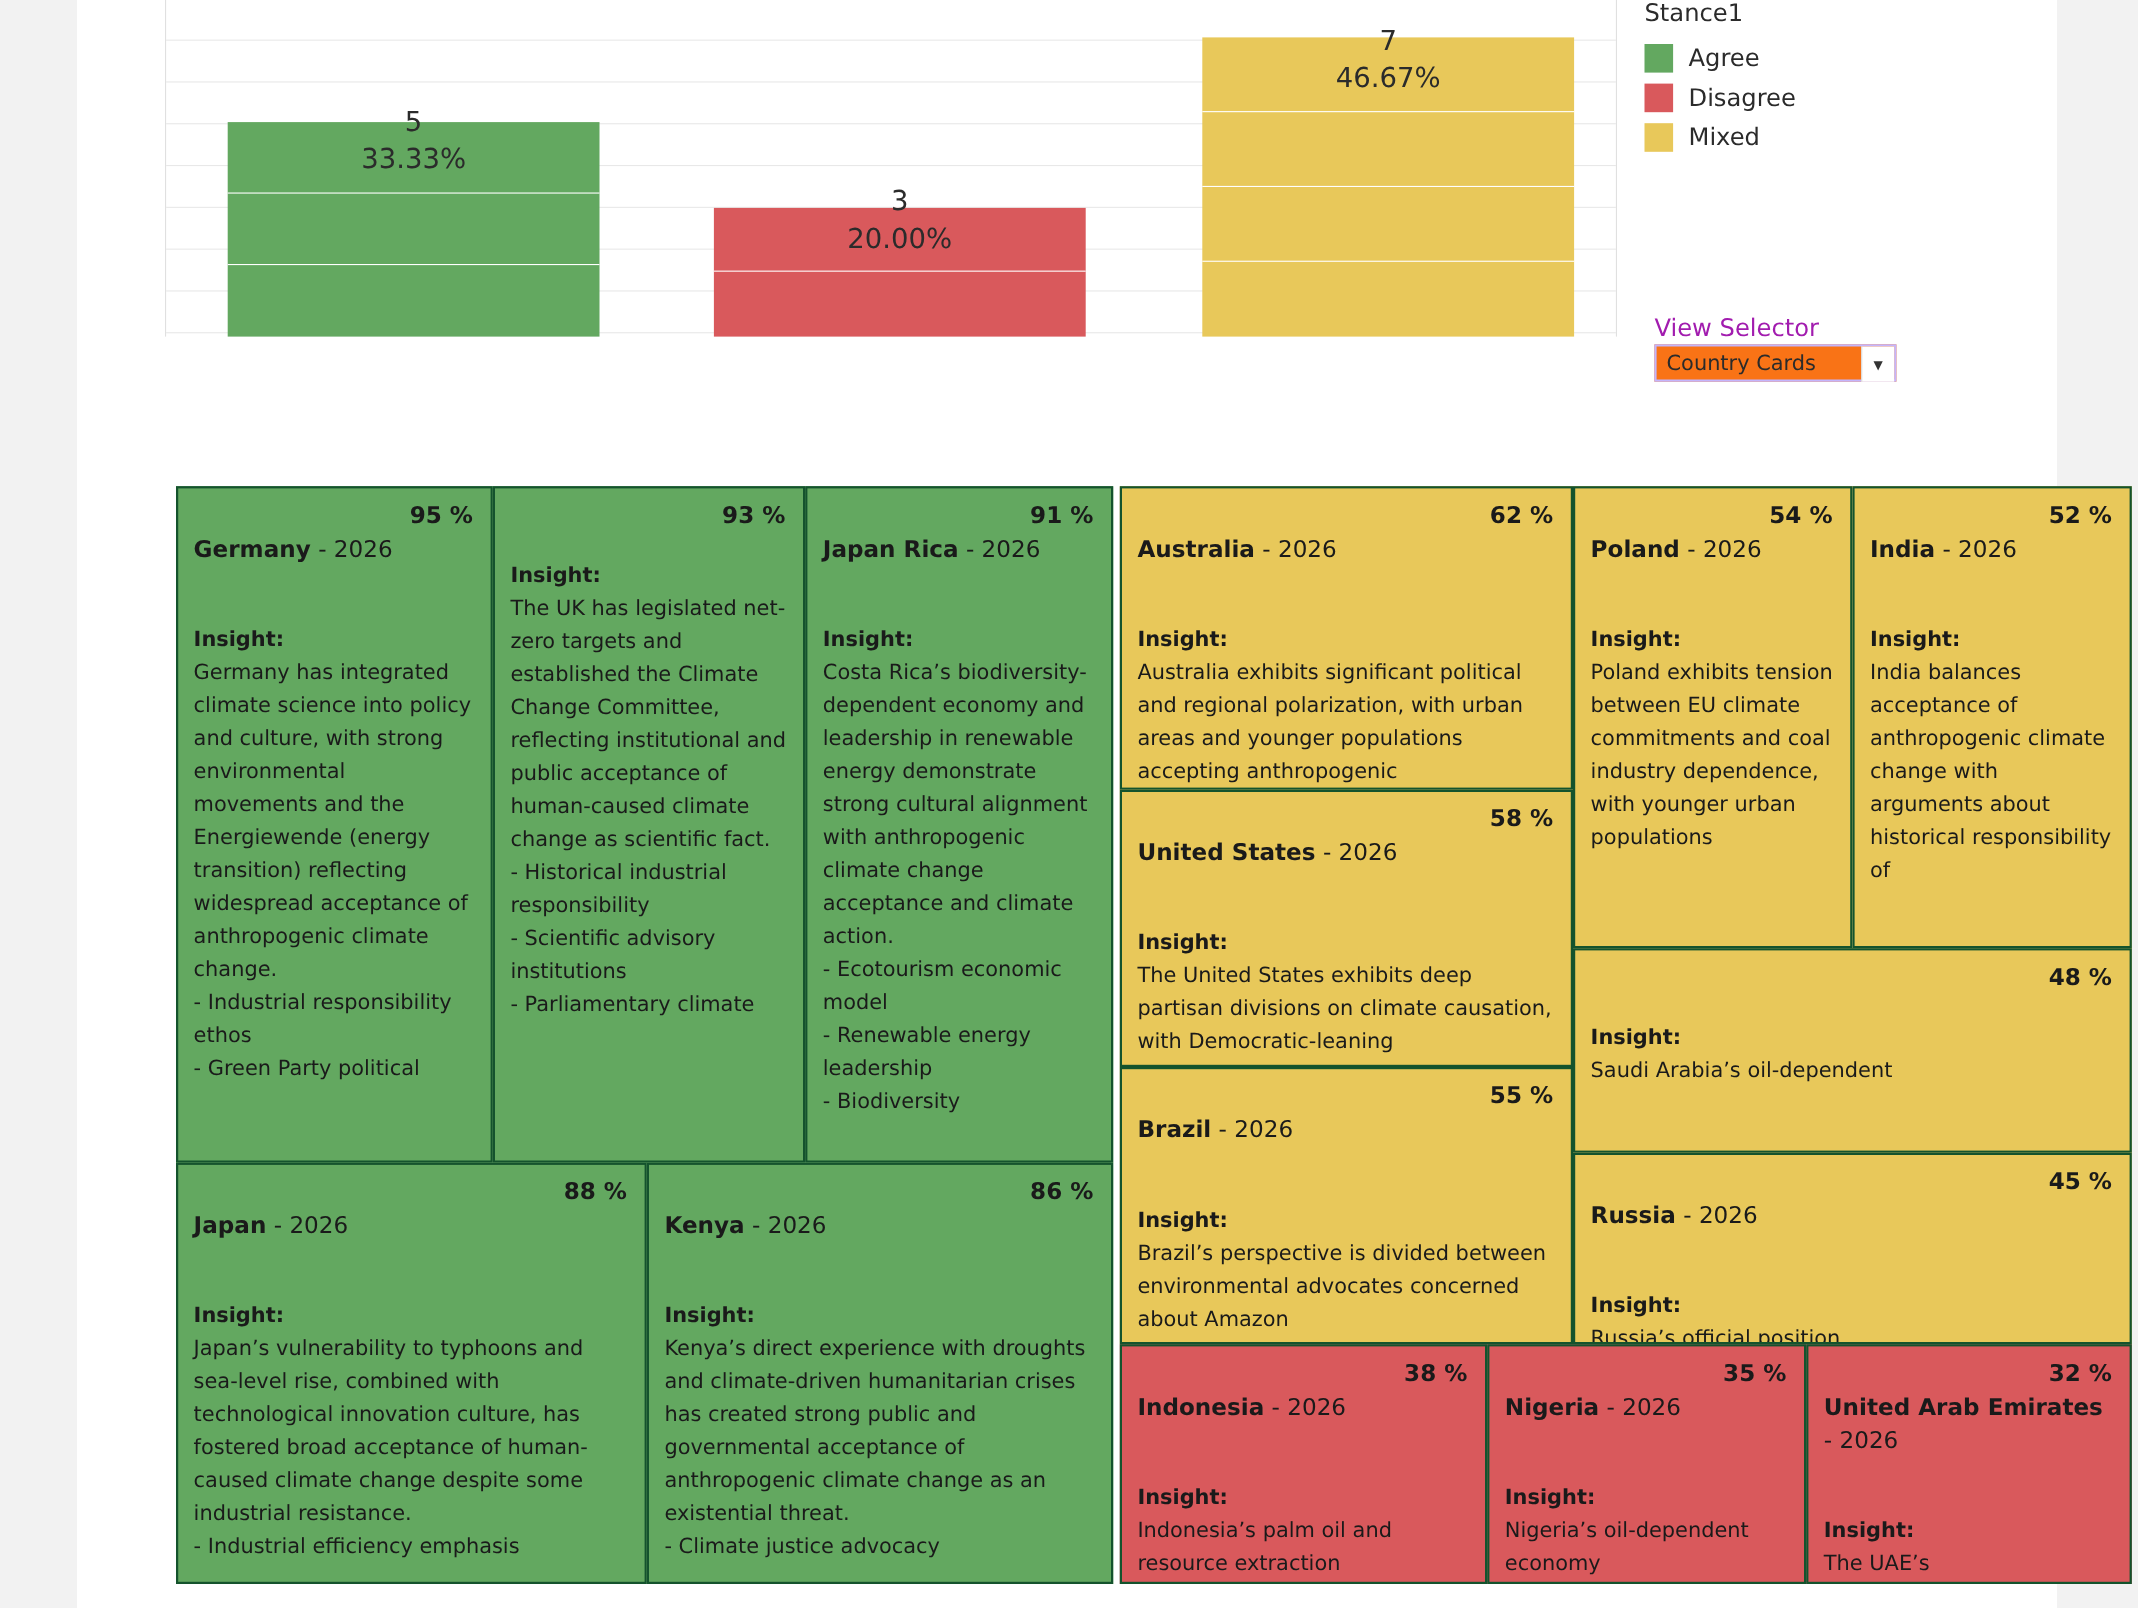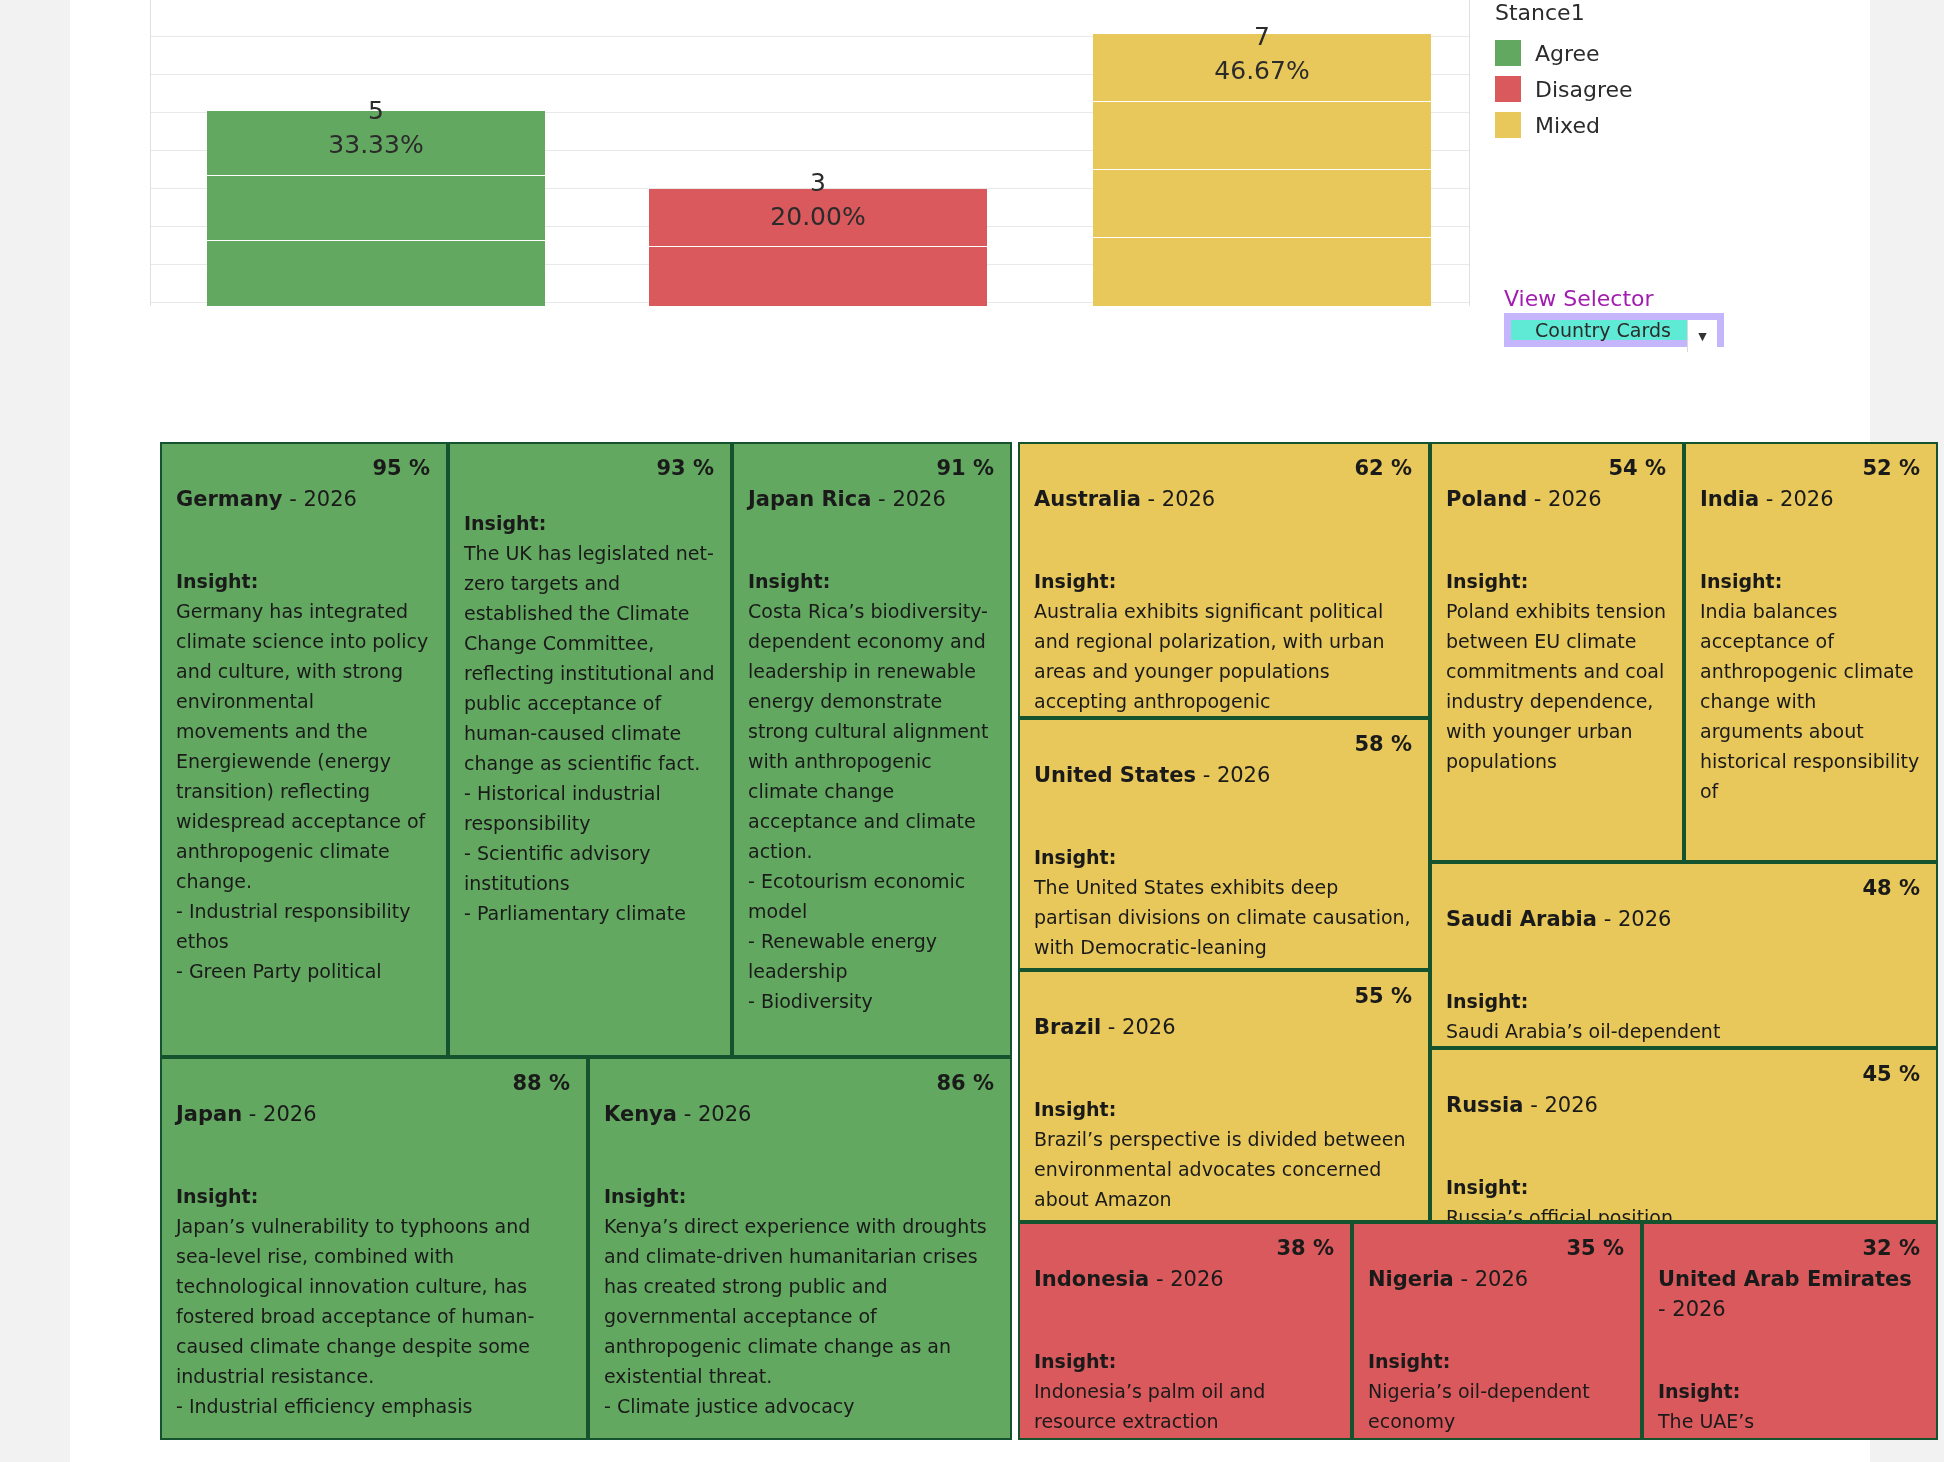--- a/index.html
+++ b/index.html
@@ -91,27 +91,27 @@
     width: 260px;
   }
   .view-selector .vs-title {
     font-size: 22px;
     color: #a21caf;
     margin-bottom: 2px;
   }
   .vs-box {
     width: 220px;
     height: 34px;
-    border: 7px solid #c4b5fd;
-    background: #5eead4;
+    border: 2px solid #c4b5fd;
+    background: #f97316;
     display: flex;
     align-items: center;
     font-size: 19px;
     color: #2b2b2b;
-    padding-left: 24px;
+    padding-left: 9px;
     position: relative;
   }
   .vs-arrow {
     position: absolute;
     right: 0; top: 0;
     width: 30px; height: 32px;
     border-left: 1px solid #d9d9d9;
     display: flex; align-items: center; justify-content: center;
     font-size: 11px; color: #333;
     background: #fff;
@@ -363,24 +363,20 @@
           <span class="yr">2026</span>
         </div>
         <div class="insight" style="white-space:pre-line;">
           <b>Insight:</b>
           <span>India balances acceptance of anthropogenic climate change with arguments about historical responsibility of</span>
         </div>
       </div>
 
       <div class="tile yellow" style="left:1270px; top:420px; width:508px; height:186px;">
         <div class="pctnum">48 %</div>
-        <div class="cname">
-          <b>Saudi Arabia</b> -
-          <span class="yr">2026</span>
-        </div>
         <div class="insight" style="white-space:pre-line;">
           <b>Insight:</b>
           <span>Saudi Arabia’s oil-dependent</span>
         </div>
       </div>
 
       <div class="tile yellow" style="left:1270px; top:606px; width:508px; height:174px;">
         <div class="pctnum">45 %</div>
         <div class="cname">
           <b>Russia</b> -

